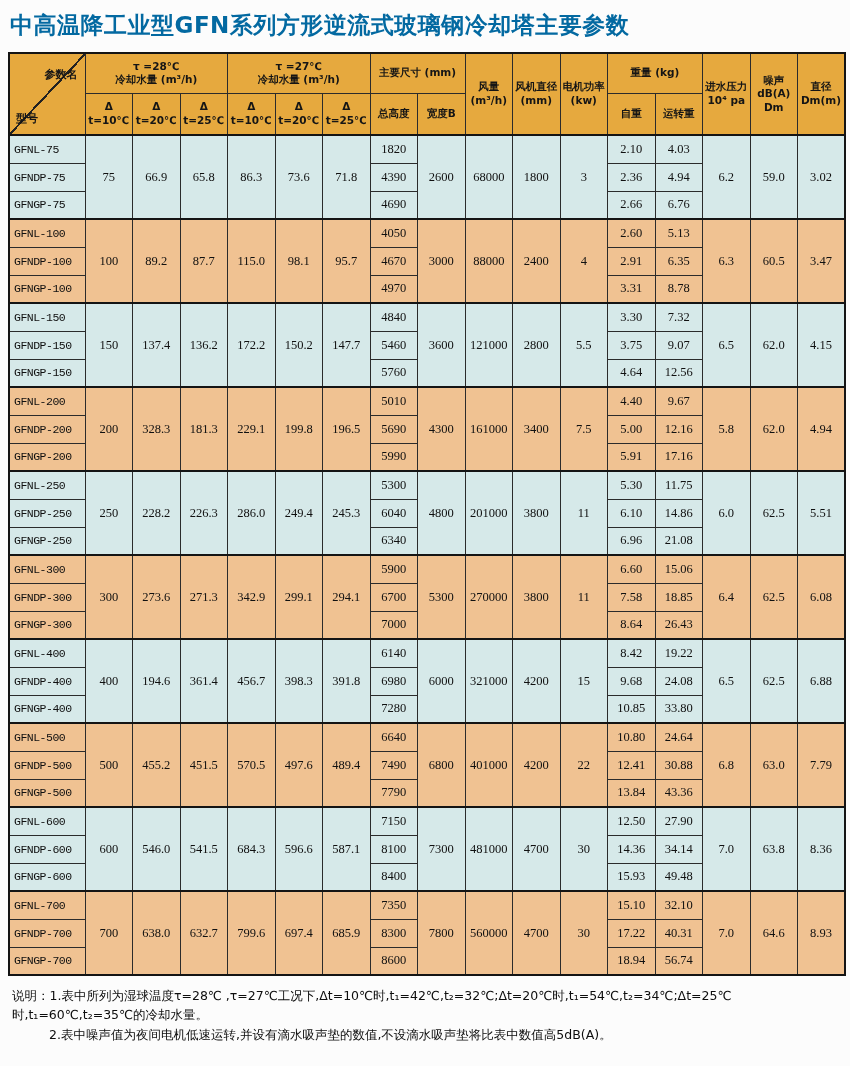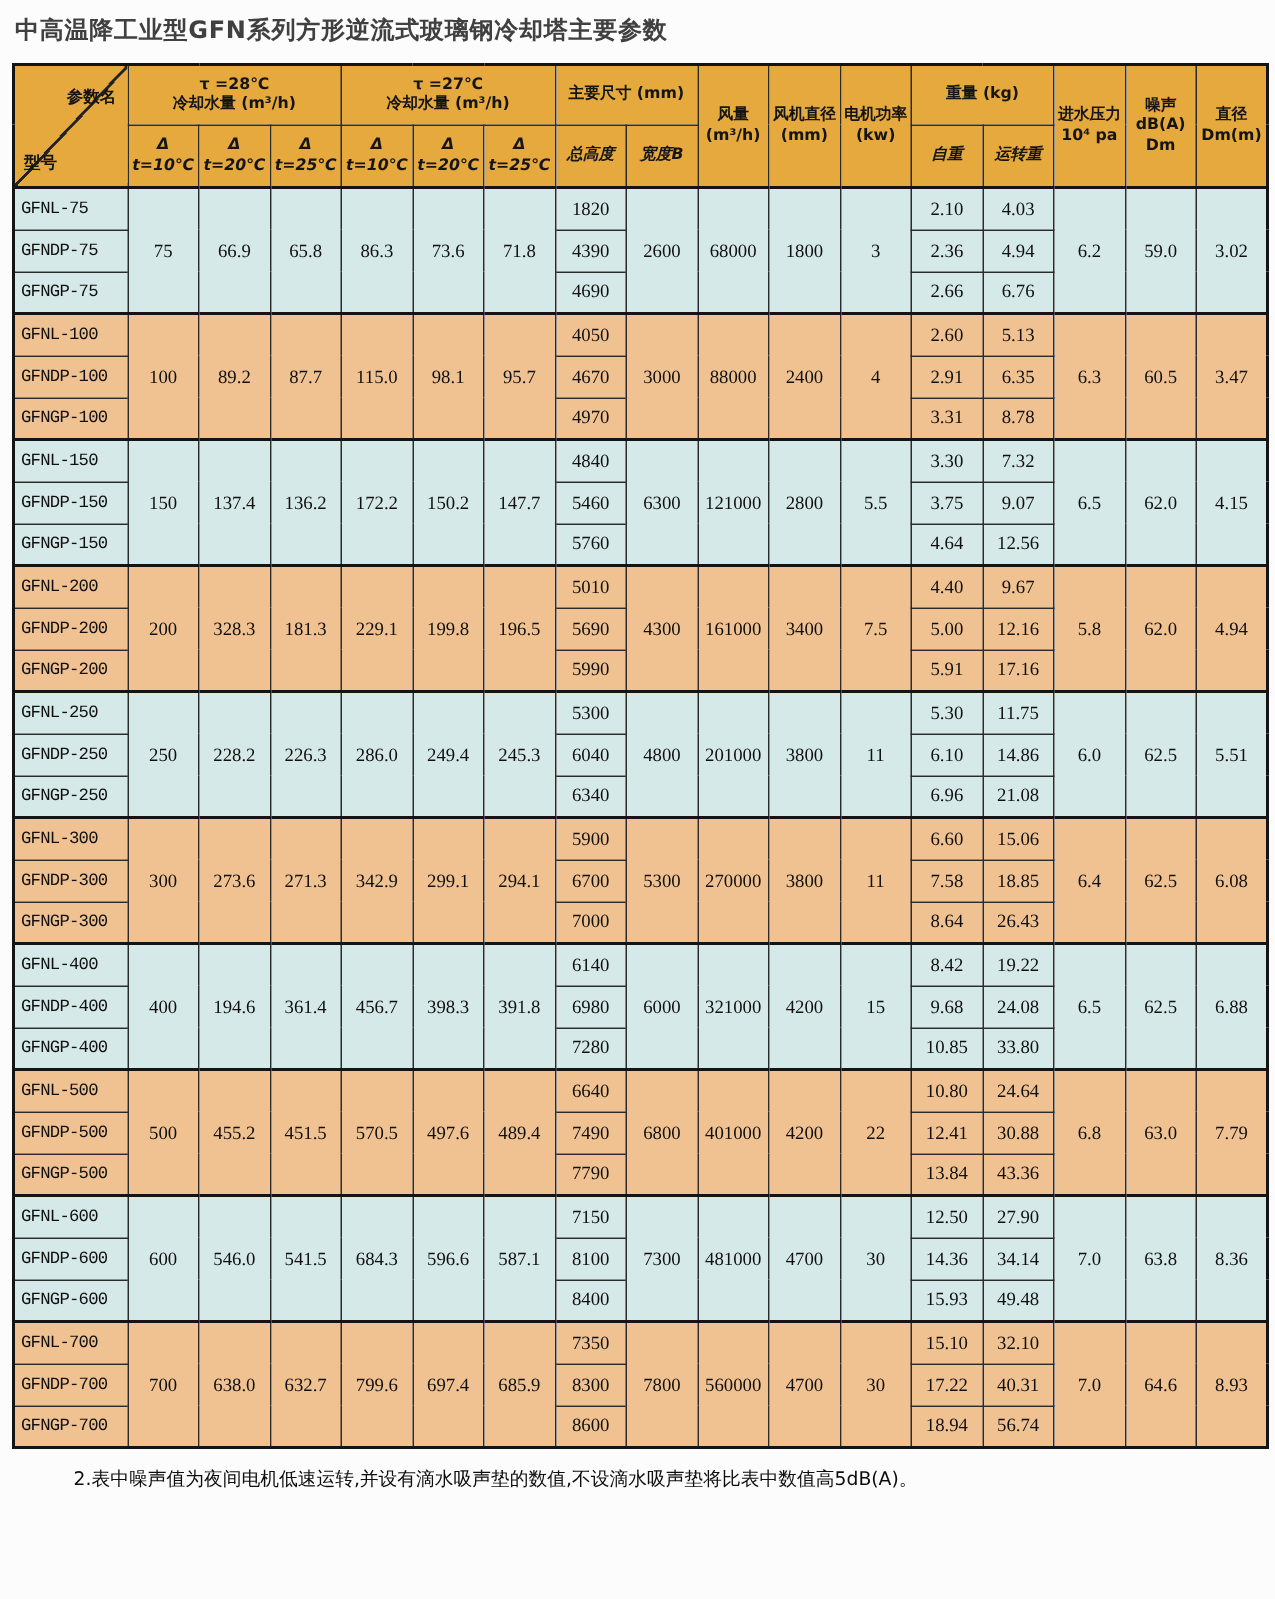--- a/index.html
+++ b/index.html
@@ -4,39 +4,39 @@
 <style>
   * { box-sizing: border-box; }
   html,body { margin:0; padding:0; }
   body {
     width:850px; height:1066px; background:#fcfcfc;
     font-family:"Liberation Serif","DejaVu Serif",serif; color:#111;
   }
   .page { padding:6px 6px 0 8px; }
   .title {
     font-family:"DejaVu Sans","Liberation Sans",sans-serif;
-    font-size:16px; font-weight:bold; color:#404040;
+    font-size:23px; font-weight:bold; color:#0369a1;
     margin:4px 0 11px 2px; letter-spacing:0.5px;
   }
   table.spec {
     border-collapse:collapse; table-layout:fixed; width:838px;
     border:2px solid #141414;
     padding-left:31px;
   }
   table.spec th, table.spec td {
     border:1px solid #2b2b2b; text-align:center; vertical-align:middle;
     padding:0; overflow:hidden;
   }
   thead th {
     background:#E6A93E;
     font-family:"DejaVu Sans","Liberation Sans",sans-serif;
     font-weight:bold; font-size:10.5px; line-height:1.3; color:#151515;
   }
   thead tr.h-top { height:40px; }
-  thead tr.h-sub { height:42px;font-style:italic; }
+  thead tr.h-sub { height:42px; }
   thead { border-bottom:2px solid #141414; }
   th.corner {
     position:relative;
     background:
       linear-gradient(to bottom right,
         rgba(0,0,0,0) calc(50% - 1px), #222 calc(50% - 1px),
         #222 calc(50% + 1px), rgba(0,0,0,0) calc(50% + 1px)),
       #E6A93E;
   }
   th.corner .corner-top  { position:absolute; top:14px;  right:7px; font-size:11px; }
@@ -203,21 +203,21 @@
         </tr>
         <tr class="g-blue group-first">
           <td class="model">GFNL-150</td>
           <td rowspan="3">150</td>
           <td rowspan="3">137.4</td>
           <td rowspan="3">136.2</td>
           <td rowspan="3">172.2</td>
           <td rowspan="3">150.2</td>
           <td rowspan="3">147.7</td>
           <td>4840</td>
-          <td rowspan="3">6300</td>
+          <td rowspan="3">3600</td>
           <td rowspan="3">121000</td>
           <td rowspan="3">2800</td>
           <td rowspan="3">5.5</td>
           <td>3.30</td>
           <td>7.32</td>
           <td rowspan="3">6.5</td>
           <td rowspan="3">62.0</td>
           <td rowspan="3">4.15</td>
         </tr>
         <tr class="g-blue">
@@ -446,15 +446,16 @@
         <tr class="g-peach">
           <td class="model">GFNGP-700</td>
           <td>8600</td>
           <td>18.94</td>
           <td>56.74</td>
         </tr>
       </tbody>
   </table>
 
   <div class="notes">
+    <div>说明：1.表中所列为湿球温度τ=28℃ ,τ=27℃工况下,Δt=10℃时,t₁=42℃,t₂=32℃;Δt=20℃时,t₁=54℃,t₂=34℃;Δt=25℃时,t₁=60℃,t₂=35℃的冷却水量。</div>
     <div class="indent">2.表中噪声值为夜间电机低速运转,并设有滴水吸声垫的数值,不设滴水吸声垫将比表中数值高5dB(A)。</div>
   </div>
 </div>
 
 </body></html>

